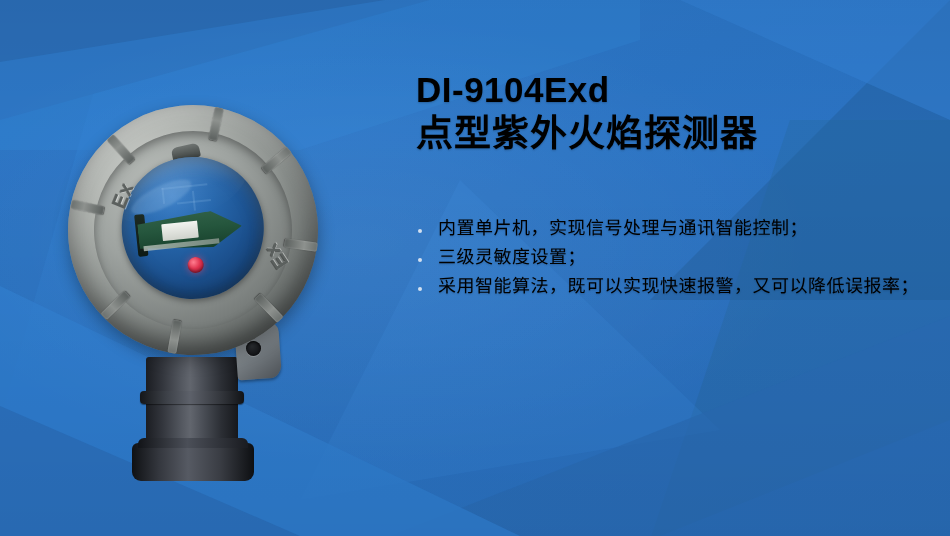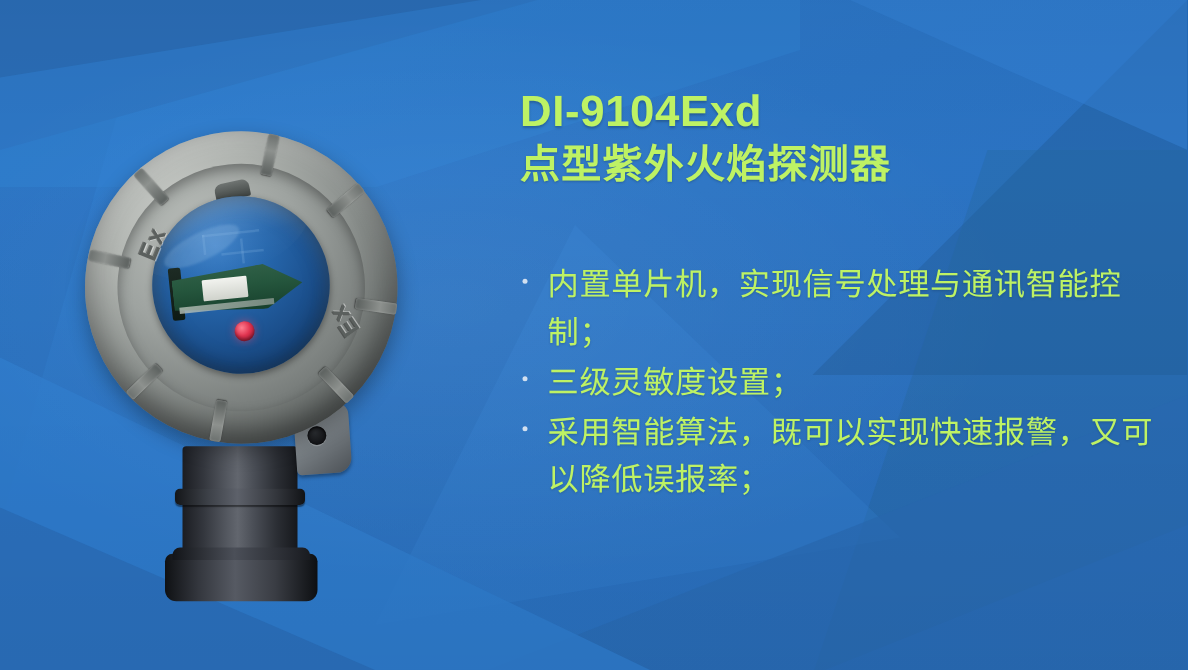--- a/index.html
+++ b/index.html
@@ -311,46 +311,46 @@
   }
   .ex-a { left: 46px; top: 72px;  transform: rotate(-62deg); }
   .ex-b { left: 192px; top: 148px; transform: rotate(-118deg); }
 
   
   .content {
     position: absolute;
     left: 416px;
     top: 70px;
     width: 520px;
-    color: #bef264;
+    color: #000000;
   }
   .title {
     font-size: 35px;
     font-weight: 700;
     letter-spacing: 0.5px;
     line-height: 1.12;
     margin: 0 0 4px 0;
     text-shadow: 0 1px 2px rgba(0,0,0,.22);
   }
   .subtitle {
-    font-size: 32px;
+    font-size: 37px;
     font-weight: 700;
     letter-spacing: 1px;
     line-height: 1.15;
     margin: 0;
     text-shadow: 0 1px 2px rgba(0,0,0,.22);
   }
   .bullets {
     list-style: none;
     margin: 59px 0 0 0;
     padding: 0;
   }
   .bullet {
     position: relative;
-    font-size: 25px;
+    font-size: 18px;
     line-height: 1.52;
     letter-spacing: .5px;
     padding-left: 22px;
     margin-bottom: 2px;
     text-shadow: 0 1px 2px rgba(0,0,0,.18);
   }
   .bullet::before {
     content: "";
     position: absolute;
     left: 2px;

